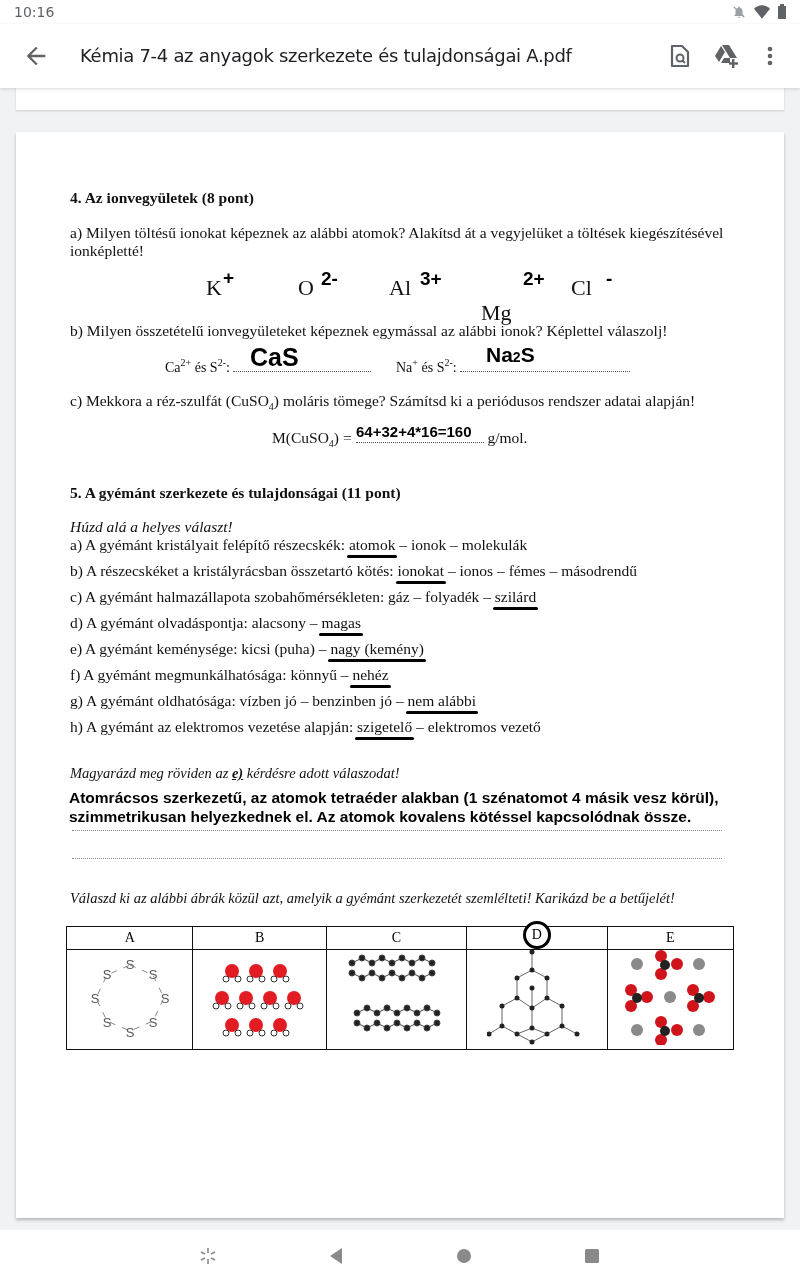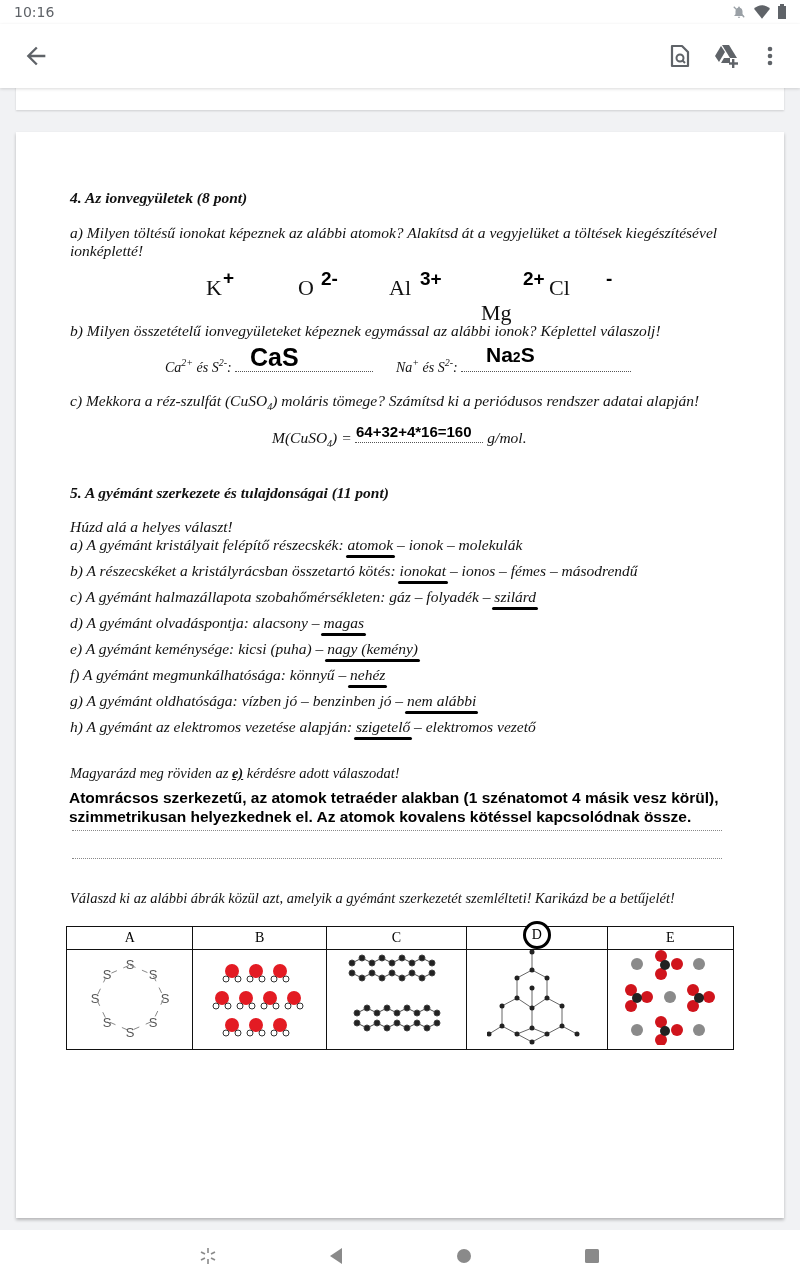--- a/index.html
+++ b/index.html
@@ -12,21 +12,21 @@
 
   .app-bar { position: absolute; top: 24px; left: 0; width: 800px; height: 64px; background: #ffffff; box-shadow: 0 1px 3px rgba(0,0,0,0.15); z-index: 2; }
   .back-btn { position: absolute; left: 22px; top: 18px; width: 28px; height: 28px; cursor: pointer; }
   .app-title { position: absolute; left: 80px; top: 21px; font-size: 18px; color: #202124; font-family: "DejaVu Sans", sans-serif; letter-spacing: -0.3px; white-space: nowrap; }
   .action { position: absolute; top: 18px; width: 28px; height: 28px; cursor: pointer; display: flex; align-items: center; justify-content: center; }
 
   .viewer { position: absolute; top: 88px; left: 0; width: 800px; height: 1142px; background: #f1f2f4; overflow: hidden; }
   .page-prev { position: absolute; left: 16px; top: -10px; width: 768px; height: 32px; background: #fff; box-shadow: 0 1px 2px rgba(0,0,0,0.15); }
   .page { position: absolute; left: 16px; top: 44px; width: 768px; height: 1086px; background: #fff; box-shadow: 0 2px 3px rgba(0,0,0,0.25); }
 
-  .doc { position: absolute; font-family: "Liberation Serif", serif; color: #111; font-size: 15.5px; white-space: nowrap; font-style: italic; }
+  .doc { position: absolute; font-family: "Liberation Serif", serif; color: #111; font-size: 15.5px; white-space: nowrap; }
   .bold { font-weight: bold; }
   .ital { font-style: italic; }
   .hand { font-family: "Liberation Sans", sans-serif; font-weight: bold; color: #000; }
   .dots { border-bottom: 1.5px dotted #555; display: inline-block; }
   .ul { position: relative; }
   .ul::after { content: ""; position: absolute; left: -2px; right: -2px; bottom: -5px; height: 3px; background: #000; border-radius: 2px; }
   sup.s { font-size: 10px; vertical-align: super; }
   sub.s { font-size: 10px; }
 
   .ion { position: absolute; top: 275px; font-family: "Liberation Serif", serif; font-size: 22px; color: #111; }
@@ -60,20 +60,21 @@
       </svg>
   </div>
 </div>
 
 <div class="app-bar">
   <div class="back-btn">
     <svg width="28" height="28" viewBox="0 0 24 24">
         <path d="M20 11H7.8l5.6-5.6L12 4l-8 8 8 8 1.4-1.4L7.8 13H20z" fill="#5f6368"></path>
       </svg>
   </div>
+  <div class="app-title">Kémia 7-4 az anyagok szerkezete és tulajdonságai A.pdf</div>
   <div class="action" style="left:666px">
     <svg width="22" height="24" viewBox="0 0 22 24">
         <path d="M3 2h10l6 6v14H3z" fill="none" stroke="#5f6368" stroke-width="2.2" stroke-linejoin="round"></path>
         <circle cx="11" cy="14" r="3.5" fill="none" stroke="#5f6368" stroke-width="2"></circle>
         <line x1="13.5" y1="16.5" x2="16" y2="19" stroke="#5f6368" stroke-width="2"></line>
       </svg>
   </div>
   <div class="action" style="left:713px">
     <svg width="26" height="24" viewBox="0 0 26 24">
         <path d="M8 1h7l8 13h-7z" fill="#5f6368"></path>
@@ -102,21 +103,21 @@
 <div class="doc" style="left:70px; top:242px;">ionképletté!</div>
 
 <span class="ion" style="left:206px;">K</span>
 <span class="charge" style="left:223px; top:267px;">+</span>
 <span class="ion" style="left:298px;">O</span>
 <span class="charge" style="left:321px; top:268px;">2-</span>
 <span class="ion" style="left:389px;">Al</span>
 <span class="charge" style="left:420px; top:268px;">3+</span>
 <span class="ion" style="left:481px;margin-top:25px;">Mg</span>
 <span class="charge" style="left:523px; top:268px;">2+</span>
-<span class="ion" style="left:549px;">Cl</span>
+<span class="ion" style="left:571px;">Cl</span>
 <span class="charge" style="left:606px; top:268px;">-</span>
 
 <div class="doc" style="left:70px; top:322px;">b) Milyen összetételű ionvegyületeket képeznek egymással az alábbi ionok? Képlettel válaszolj!</div>
 <div class="doc" style="left:165px; top:357px; font-size:14px;">
   <span>Ca</span><sup class="s">2+</sup><span> és S</span><sup class="s">2-</sup><span>:</span>
   <span class="dots" style="width:138px; height:14px; position:relative;"></span>
 </div>
 <div class="hand" style="position:absolute; left:250px; top:343px; font-size:25px;">CaS</div>
 <div class="doc" style="left:396px; top:357px; font-size:14px;">
   <span>Na</span><sup class="s">+</sup><span> és S</span><sup class="s">2-</sup><span>:</span>

